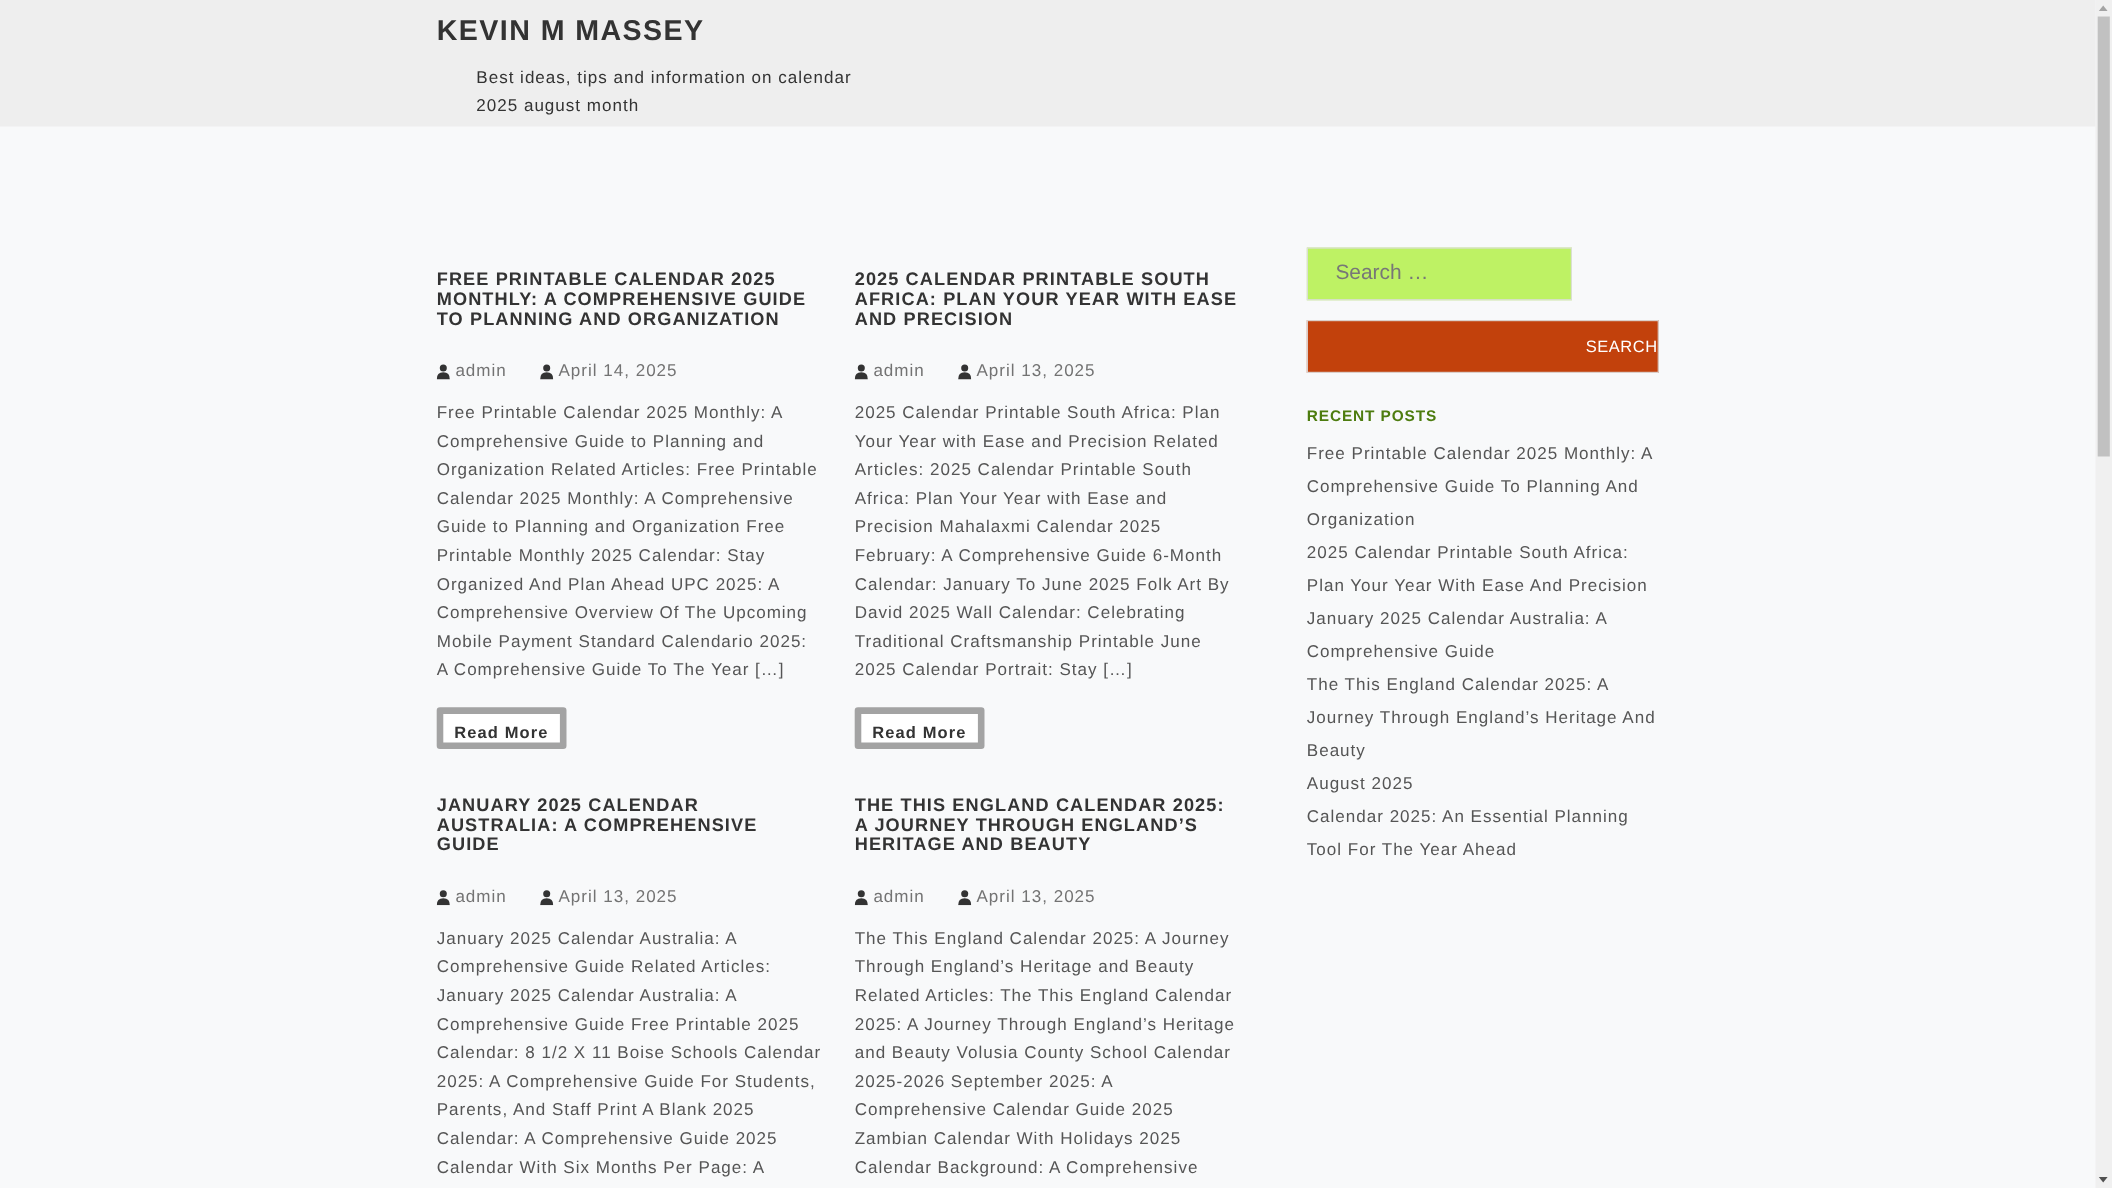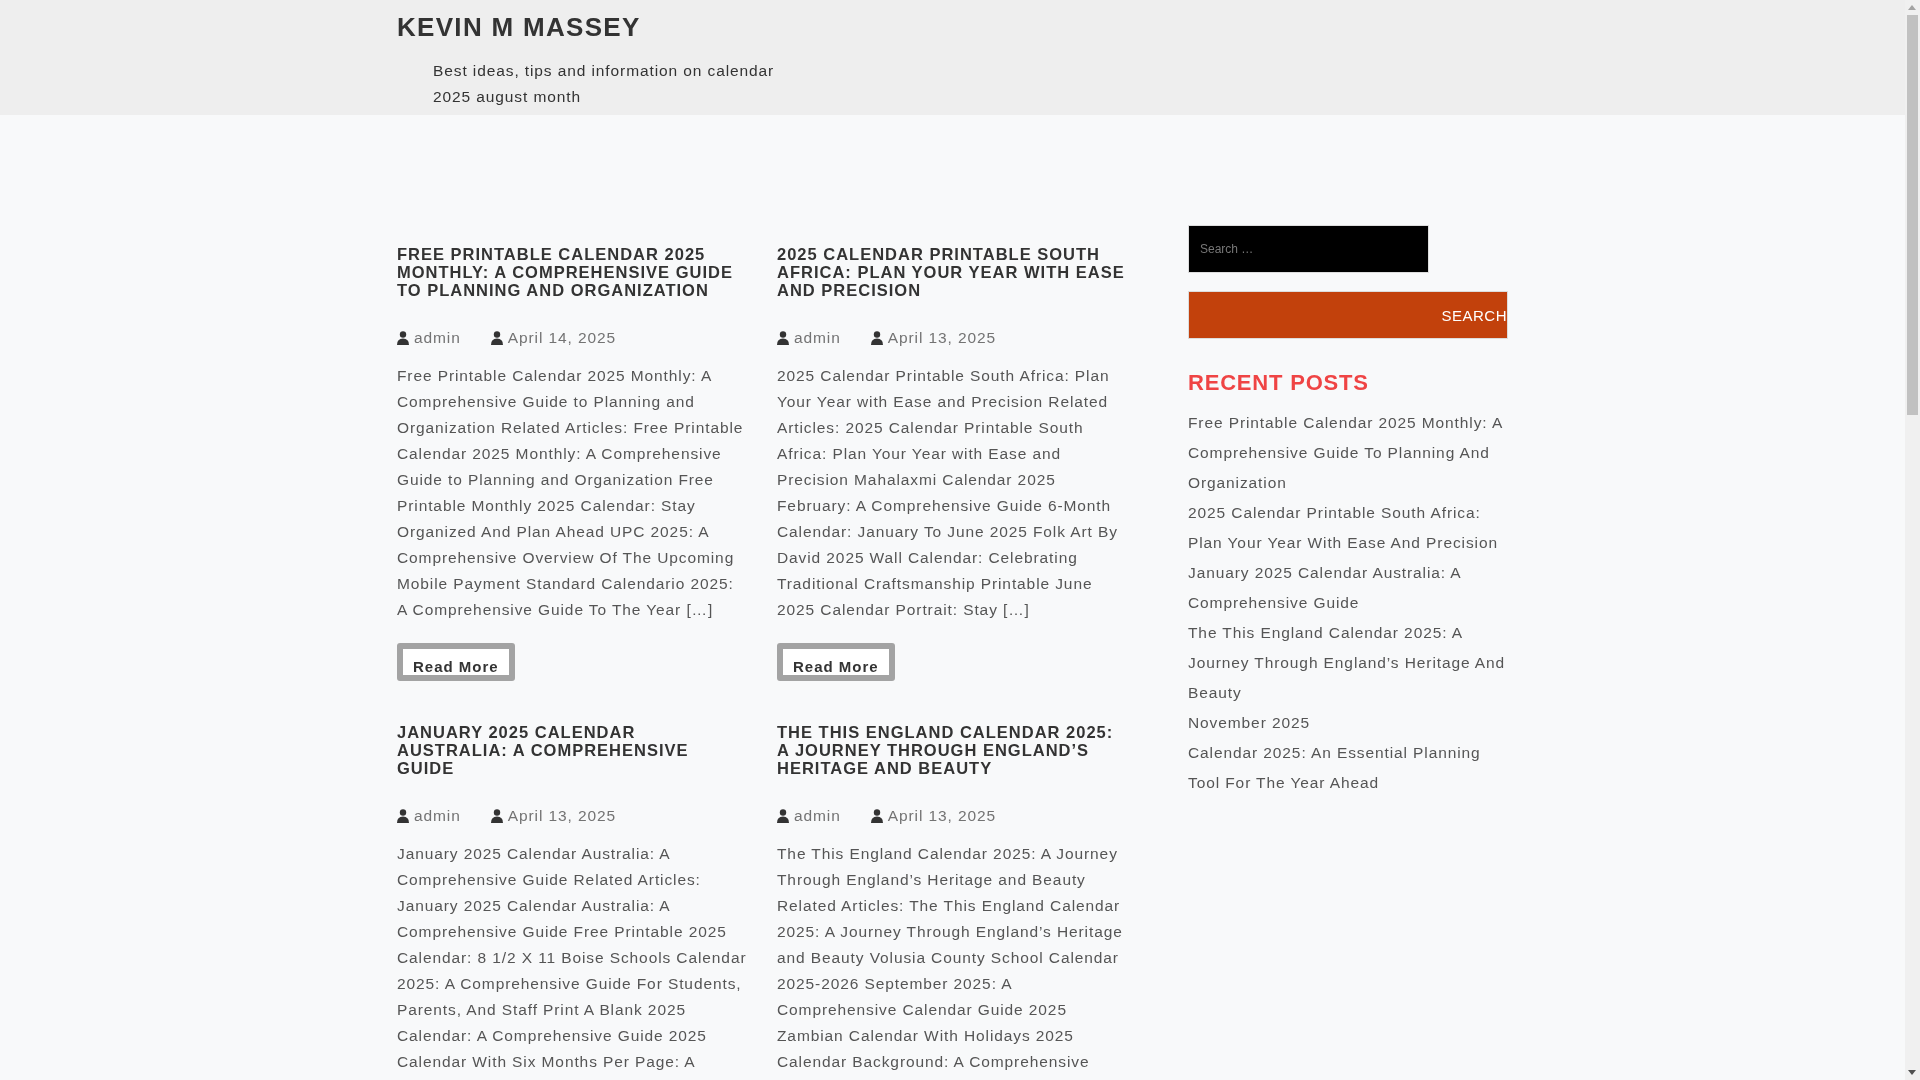--- a/index.html
+++ b/index.html
@@ -44,34 +44,34 @@
   }
   .read-more {
     display: inline-block; margin-top: 20px;
     border: 6px solid #a3a3a3; border-radius: 3px; background: #fff;
     font-size: 15px; font-weight: bold; letter-spacing: 1px; color: #333;
     padding: 0 10px; height: 38px; line-height: 36px; cursor: pointer;
   }
   .sidebar { position: absolute; left: 1188px; top: 225px; width: 320px; }
   .search-input {
     display: block; width: 241px; height: 48px;
-    border: 1px solid #dddddd; background: #000000;
-    padding: 0 11px; font-size: 12px; color: #777;
+    border: 1px solid #dddddd; background: #bef264;
+    padding: 0 25px; font-size: 19px; color: #777;
     font-family: "Liberation Sans", sans-serif; outline: none;
   }
   .search-input::placeholder { color: #777; }
   .search-button {
     display: block; margin-top: 18px; width: 320px; height: 48px;
     background: #c2410c; color: #ffffff; border: 1px solid #dddddd;
     font-size: 15px; letter-spacing: 0.5px; text-transform: uppercase;
     font-family: "Liberation Sans", sans-serif; cursor: pointer; text-align: right;
   }
   .widget-title {
-    margin-top: 31px; font-size: 22px; font-weight: bold; letter-spacing: 0.8px;
-    color: #ef4444; text-transform: uppercase;
+    margin-top: 31px; font-size: 14px; font-weight: bold; letter-spacing: 0.8px;
+    color: #4d7c0f; text-transform: uppercase;
   }
   .recent-list { list-style: none; margin-top: 12px; }
   .recent-list li {
     font-size: 15.5px; line-height: 30px; letter-spacing: 0.9px; color: #555;
     cursor: pointer;
   }
   .scrollbar {
     position: absolute; right: 0; top: 0; width: 15px; height: 1080px;
     background: #f0f0f0;
   }
@@ -186,21 +186,21 @@
 
 <aside class="sidebar">
   <input class="search-input" type="search" placeholder="Search …" style="">
   <button class="search-button">Search</button>
   <h2 class="widget-title">RECENT POSTS</h2>
   <ul class="recent-list">
     <li>Free Printable Calendar 2025 Monthly: A Comprehensive Guide To Planning And Organization</li>
     <li>2025 Calendar Printable South Africa: Plan Your Year With Ease And Precision</li>
     <li>January 2025 Calendar Australia: A Comprehensive Guide</li>
     <li>The This England Calendar 2025: A Journey Through England’s Heritage And Beauty</li>
-    <li>November 2025</li>
+    <li>August 2025</li>
     <li>Calendar 2025: An Essential Planning Tool For The Year Ahead</li>
   </ul>
 </aside>
 
 <div class="scrollbar">
   <div class="scroll-arrow-up"></div>
   <div class="scroll-thumb"></div>
   <div class="scroll-arrow-down"></div>
 </div>
 

